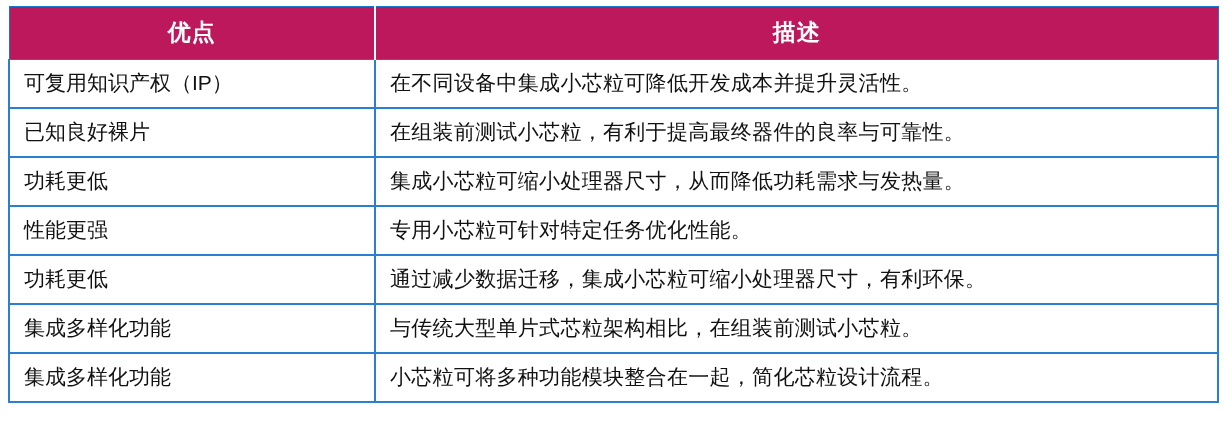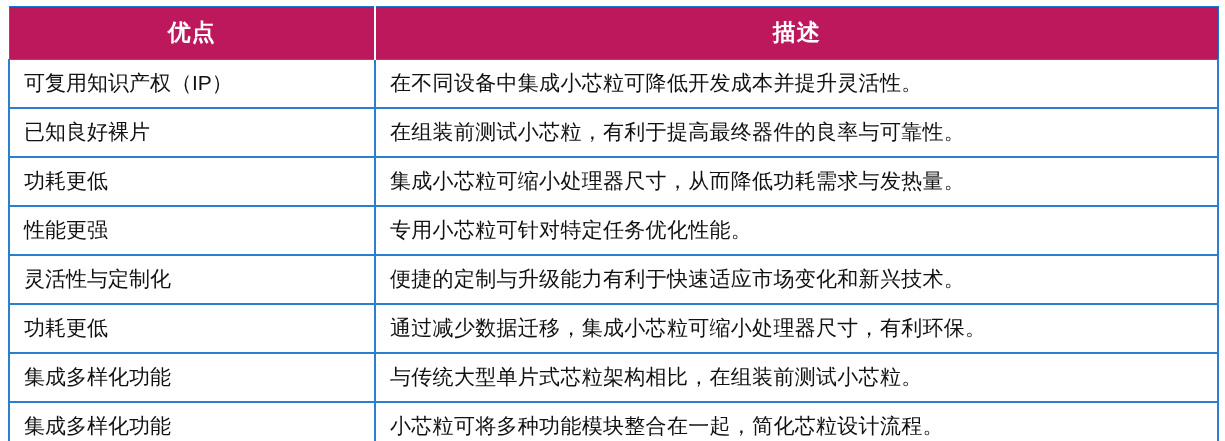--- a/index.html
+++ b/index.html
@@ -90,24 +90,20 @@
       </tr>
       <tr>
         <td class="cell-term">功耗更低</td>
         <td class="cell-desc">集成小芯粒可缩小处理器尺寸，从而降低功耗需求与发热量。</td>
       </tr>
       <tr>
         <td class="cell-term">性能更强</td>
         <td class="cell-desc">专用小芯粒可针对特定任务优化性能。</td>
       </tr>
       <tr>
-        <td class="cell-term">灵活性与定制化</td>
-        <td class="cell-desc">便捷的定制与升级能力有利于快速适应市场变化和新兴技术。</td>
-      </tr>
-      <tr>
         <td class="cell-term">功耗更低</td>
         <td class="cell-desc">通过减少数据迁移，集成小芯粒可缩小处理器尺寸，有利环保。</td>
       </tr>
       <tr>
         <td class="cell-term">集成多样化功能</td>
         <td class="cell-desc">与传统大型单片式芯粒架构相比，在组装前测试小芯粒。</td>
       </tr>
       <tr>
         <td class="cell-term">集成多样化功能</td>
         <td class="cell-desc">小芯粒可将多种功能模块整合在一起，简化芯粒设计流程。</td>

